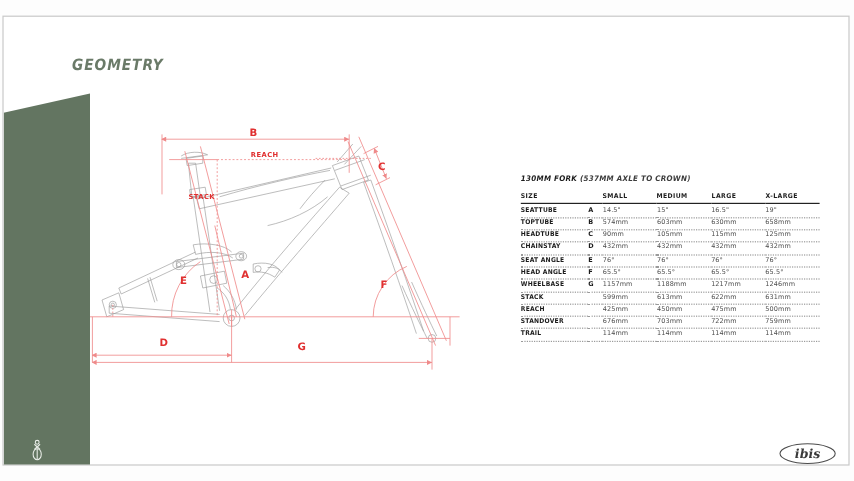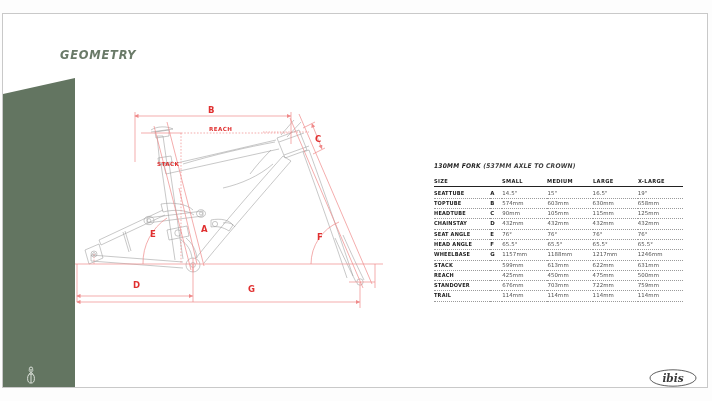--- a/index.html
+++ b/index.html
@@ -40,21 +40,21 @@
     transform-origin:left center;
     white-space:nowrap;
   }
   
   .diagram{
     position:absolute;left:60px;top:78px;width:350px;height:240px;
   }
   .diagram svg{display:block;}
   
   .spec{
-    position:absolute;left:431px;top:148px;width:250px;
+    position:absolute;left:431px;top:131px;width:250px;
   }
   .spec-title{
     font-family:"DejaVu Sans", sans-serif;
     font-size:6.4px;font-weight:bold;font-style:italic;
     color:#1c1c1c;letter-spacing:0.25px;
     margin-bottom:5px;
     white-space:nowrap;
     transform:scaleX(0.93);transform-origin:left center;
   }
   .spec-title .paren{font-weight:bold;color:#3c3c3c;}

